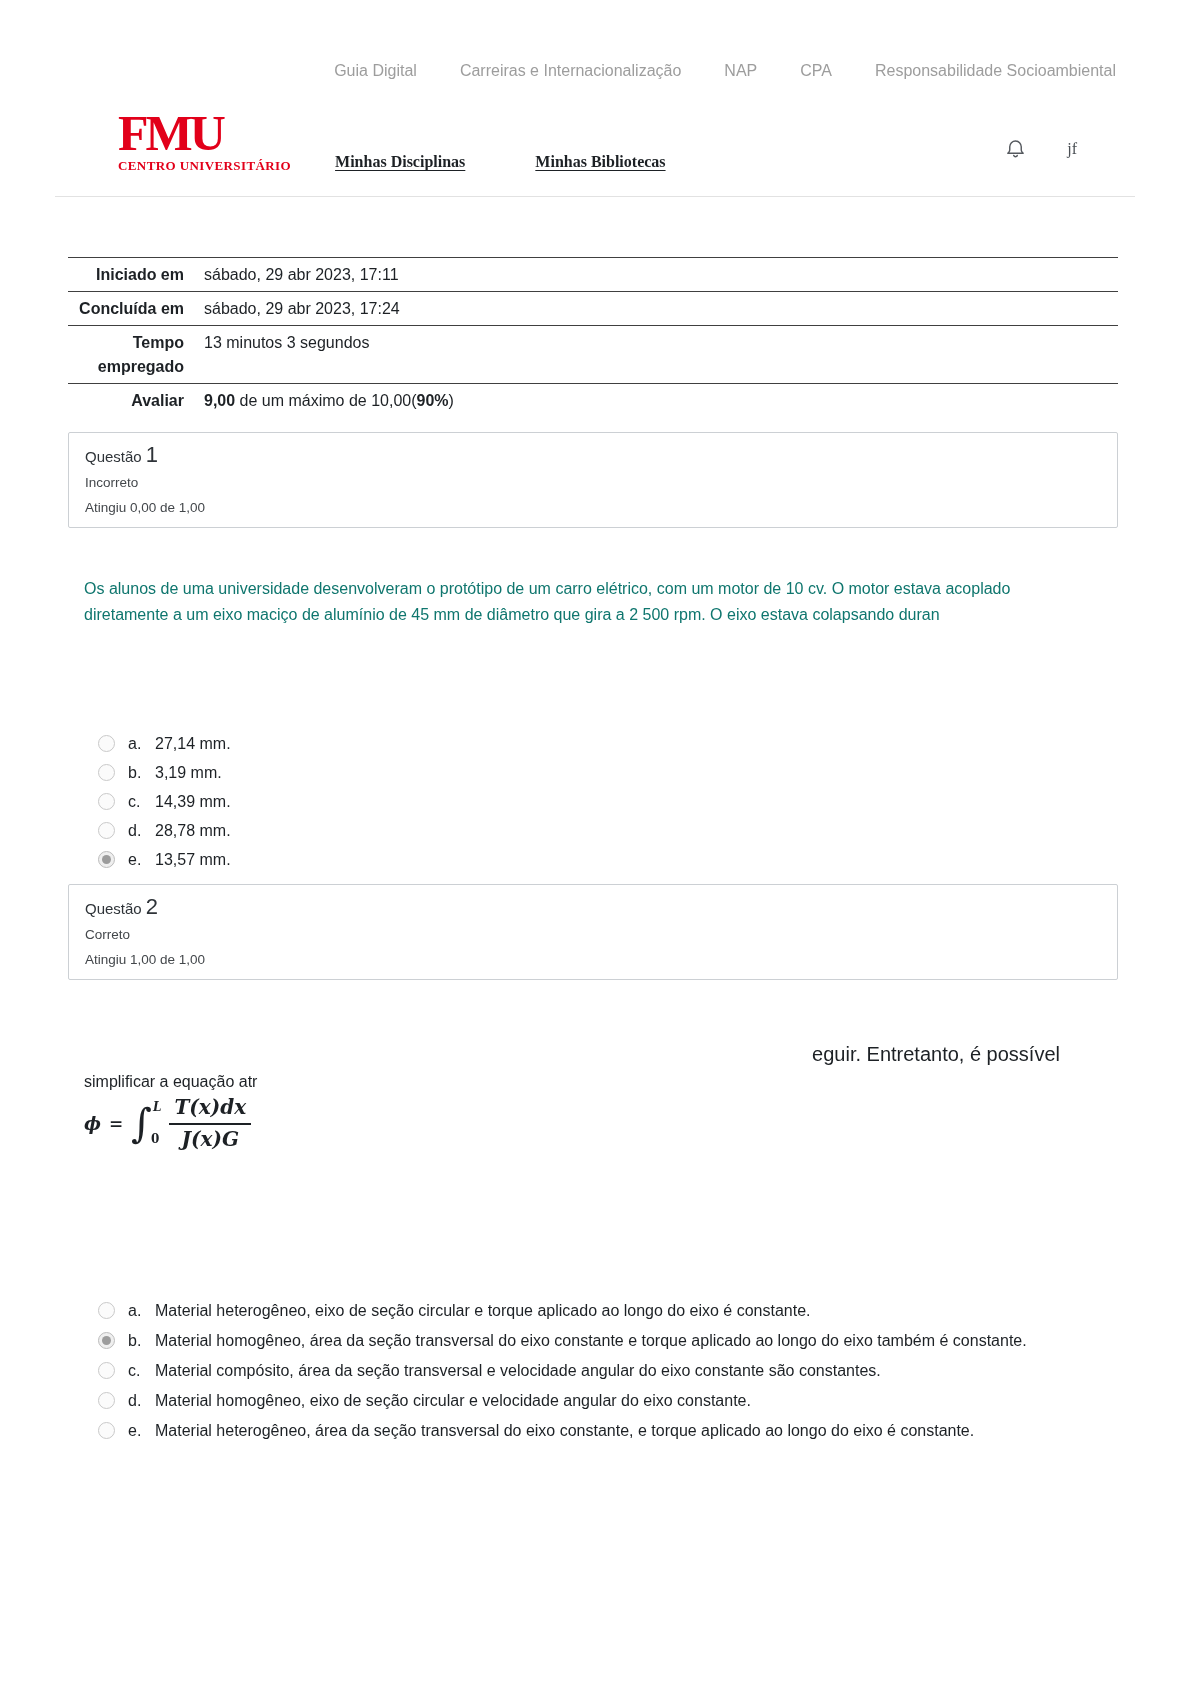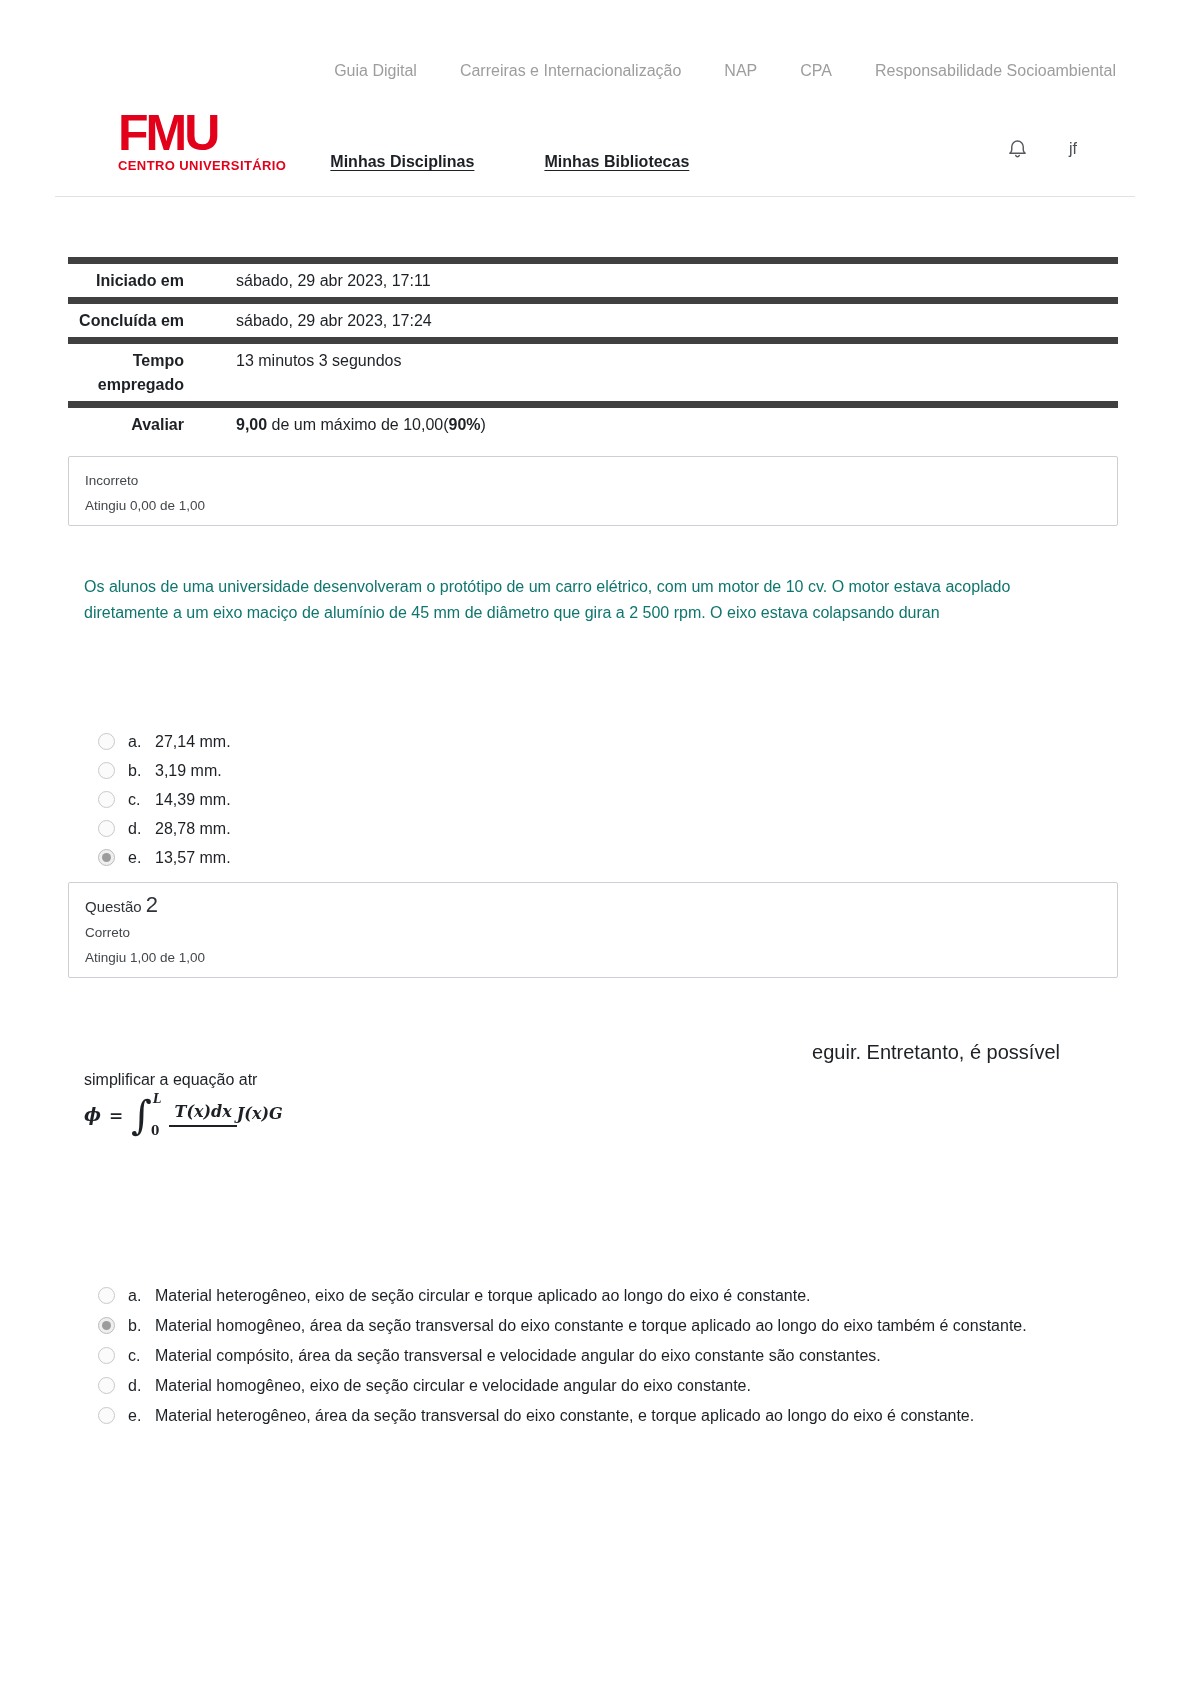--- a/index.html
+++ b/index.html
@@ -17,20 +17,21 @@
     display:flex; justify-content:flex-end; align-items:center;
     gap:43px; padding:62px 74px 0 0;
     font-size:16px; color:#9d9d9d;
   }
   .topnav-item { cursor:pointer; white-space:nowrap; }
 
   
   .header {
     display:flex; align-items:flex-end;
     padding:30px 55px 0 118px;
+    font-family:Liberation Serif, serif;
   }
   .logo { color:#e2001a; line-height:1; }
   .logo-fmu {
     font-size:50px; font-weight:bold; letter-spacing:-3px; line-height:0.92;
   }
   .logo-sub {
     font-size:13px; font-weight:bold; letter-spacing:0.4px; margin-top:3px;
   }
   .header-links {
     display:flex; gap:70px; margin-left:44px; padding-bottom:1px;
@@ -41,21 +42,21 @@
     margin-left:auto; margin-right:58px; align-self:center; margin-top:16px;
     display:flex; align-items:center; gap:40px;
   }
   .bell { display:inline-flex; cursor:pointer; }
   .user-initials { font-size:16px; color:#4a4f54; cursor:pointer; }
 
   .divider { border-bottom:1px solid #e2e2e2; margin:24px 55px 0; }
 
   
   .summary { margin:60px 0 0 68px; width:1050px; font-size:16px; }
-  .srow { display:flex; border-top:7px solid #404040; padding:5px 0; line-height:1.45;gap:32px; }
+  .srow { display:flex; border-top:1px solid #404040; padding:5px 0; line-height:1.45; }
   .slabel { width:124px; padding-right:8px; text-align:right; font-weight:bold; flex:none; }
   .svalue { flex:1; padding-left:12px; }
 
   
   .qbox {
     margin:15px 0 0 68px; width:1050px;
     border:1px solid #ccd0d4; border-radius:2px;
     padding:9px 16px 12px;
   }
   .q-title { font-size:15px; color:#2e3338; }
@@ -98,21 +99,21 @@
   }
   .eq-phi { font-size:18px; }
   .eq-sym { margin:0 8px; font-style:normal; }
   .eq-int { font-size:40px; font-weight:normal; line-height:0.85; font-style:normal; }
   .eq-limits {
     display:flex; flex-direction:column; justify-content:space-between;
     height:44px; font-size:12px; line-height:1; margin:0 8px 0 1px;
   }
   .eq-up { font-style:italic; }
   .eq-lo { font-style:normal; align-self:flex-start; margin-left:-2px; }
-  .eq-frac { display:inline-flex; text-align:center; line-height:1.25; font-size:16px; }
+  .eq-frac { display:inline-flex; flex-direction:column; text-align:center; line-height:1.25; font-size:20px; }
   .eq-num { padding:0 5px 3px; border-bottom:2px solid #1d2125; }
   .eq-den { padding-top:2px; }
 </style>
 </head>
 <body>
 
 <div class="topnav">
   <a class="topnav-item">Guia Digital</a>
   <a class="topnav-item">Carreiras e Internacionalização</a>
   <a class="topnav-item">NAP</a>
@@ -155,20 +156,23 @@
     <div class="slabel">Tempo empregado</div>
     <div class="svalue">13 minutos 3 segundos</div>
   </div>
   <div class="srow">
     <div class="slabel">Avaliar</div>
     <div class="svalue"><b>9,00</b><span> de um máximo de 10,00(</span><b>90%</b><span>)</span></div>
   </div>
 </div>
 
 <div class="qbox">
+  <div class="q-title">
+    <span>Questão</span><span class="q-num">1</span>
+  </div>
   <div class="q-status">Incorreto</div>
   <div class="q-points">Atingiu 0,00 de 1,00</div>
 </div>
 
 <div class="q1-text">Os alunos de uma universidade desenvolveram o protótipo de um carro elétrico, com um motor de 10 cv. O motor estava acoplado diretamente a um eixo maciço de alumínio de 45 mm de diâmetro que gira a 2 500 rpm. O eixo estava colapsando duran</div>
 
 <div class="options">
   <div class="opt-row">
     <span class="radio"></span>
     <span class="opt-letter">a.</span>

